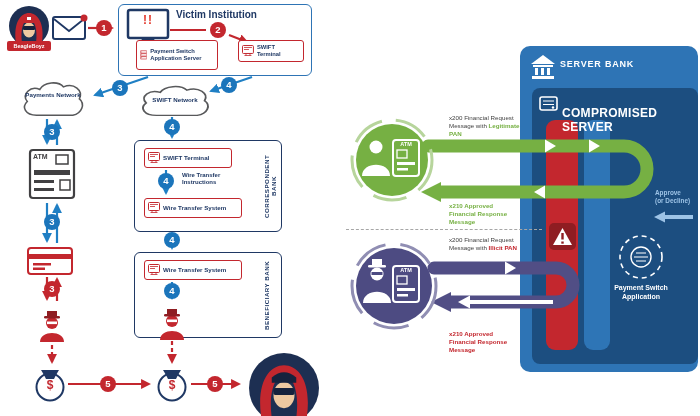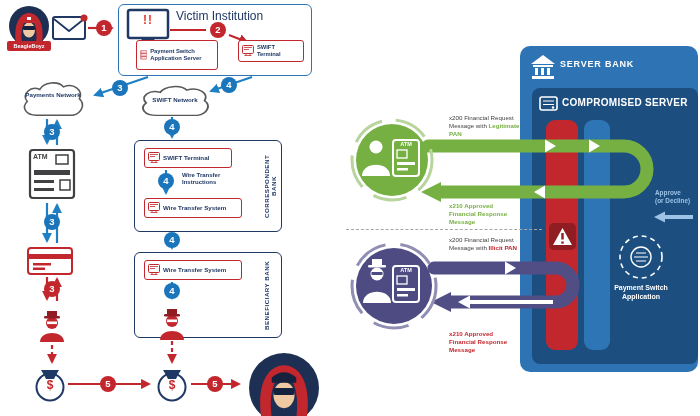--- a/index.html
+++ b/index.html
@@ -15,21 +15,21 @@
   .num{position:absolute;z-index:4;width:16px;height:16px;border-radius:50%;color:#fff;font-weight:bold;
        font-size:9.5px;line-height:16px;text-align:center}
   .num.red{background:#c3272e}.num.blue{background:#1b75bb}
   .cloudtxt{font-size:6.2px;font-weight:bold;color:#1f3864;text-align:center;line-height:1.15}
   .vlabel{position:absolute;z-index:3;writing-mode:vertical-rl;transform:rotate(180deg);
           font-size:6.2px;font-weight:bold;color:#1f3864;letter-spacing:.5px;text-align:center;width:12px}
   .dash{position:absolute;z-index:1;border-top:1px dashed #a6a6a6;height:0}
   .ribbon{position:absolute;z-index:3;background:#c3272e;color:#fff;font-size:5.5px;font-weight:bold;
           text-align:center;border-radius:2px;height:10px;line-height:10px}
   .bigalert{font-size:12px;font-weight:bold;color:#e23a2e;text-align:center;letter-spacing:1px}
-  .ttl{font-size:12px;font-weight:normal;color:#1f3864}
+  .ttl{font-size:10px;font-weight:bold;color:#1f3864}
   .whead{color:#fff;font-weight:bold}
   .money{font-size:12px;font-weight:bold;color:#c3272e;text-align:center;line-height:14px}
   .atmbig{font-size:7px;font-weight:bold;color:#414042}
   .atmmini{font-size:5.5px;font-weight:bold;color:#fff;text-align:center}
   .flow{font-size:6.2px;line-height:1.26;color:#3f3f3f}
   .flow .green{color:#76b043;font-weight:bold}
   .flow .red{color:#c3272e;font-weight:bold}
   .flow.greenb{color:#76b043;font-weight:bold}
   .flow.redb{color:#c3272e;font-weight:bold}
   .approve{font-size:6.4px;line-height:1.3;color:#9dc3e6;font-weight:bold}
@@ -291,21 +291,21 @@
       <path d="M2,2.5h8M2,4.5h5M4,9v1.5M8,9v1.5M2.5,10.5h7" stroke="#c3272e" stroke-width="0.8" fill="none"></path>
     </svg>
     <span>Wire Transfer System</span>
   </div>
   <div class="vlabel" style="left:263px;top:256px;height:78px">BENEFICIARY BANK</div>
 
   <div class="lbl money" style="left:38px;top:378px;width:24px">$</div>
   <div class="lbl money" style="left:160px;top:378px;width:24px">$</div>
 
   <div class="lbl whead" style="left:560px;top:59px;width:120px;font-size:9px;letter-spacing:.8px">SERVER BANK</div>
-  <div class="lbl whead" style="left:562px;top:97px;width:130px;font-size:10px;letter-spacing:.3px">COMPROMISED SERVER</div>
+  <div class="lbl whead" style="left:562px;top:106px;width:130px;font-size:12px;letter-spacing:.3px">COMPROMISED SERVER</div>
   <div class="lbl pslabel" style="left:604px;top:284px;width:74px">Payment Switch Application</div>
 
   <div class="lbl flow" style="left:449px;top:114px;width:80px">
     <span>x200 Financial Request Message with </span><span class="green">Legitimate PAN</span>
   </div>
   <div class="lbl flow greenb" style="left:449px;top:202px;width:66px">x210 Approved Financial Response Message</div>
   <div class="lbl flow" style="left:449px;top:236px;width:80px">
     <span>x200 Financial Request Message with </span><span class="red">Illicit PAN</span>
   </div>
   <div class="lbl flow redb" style="left:449px;top:330px;width:66px">x210 Approved Financial Response Message</div>

